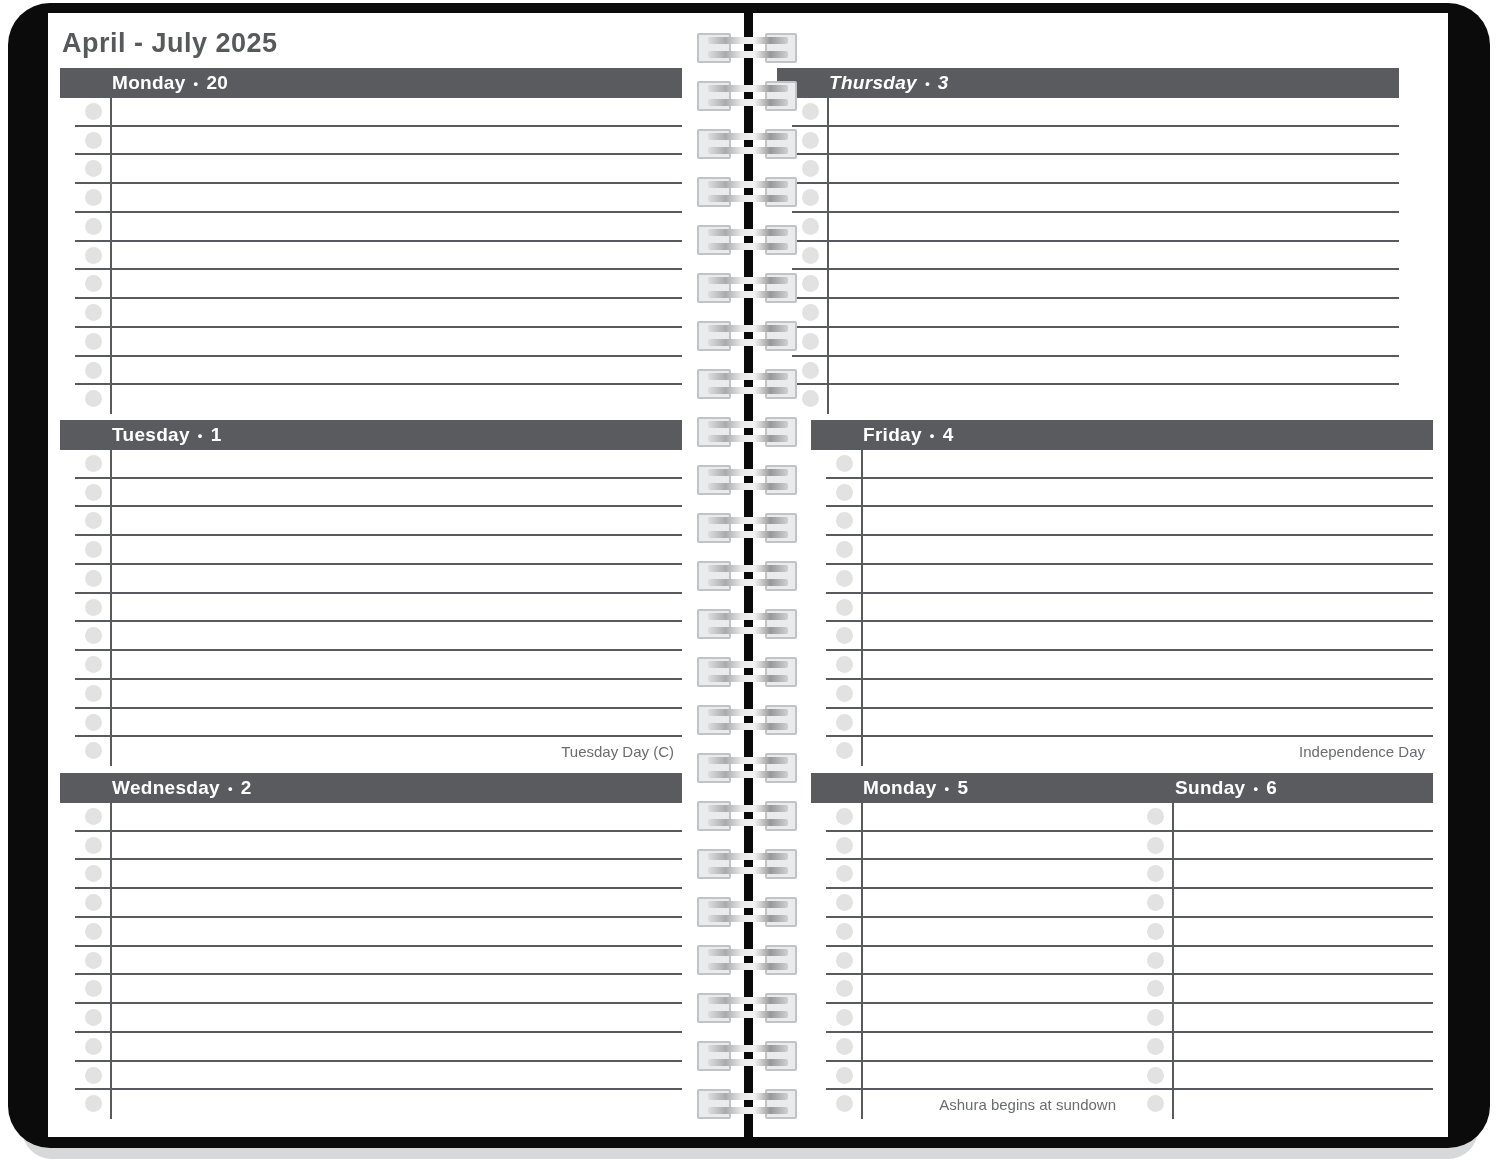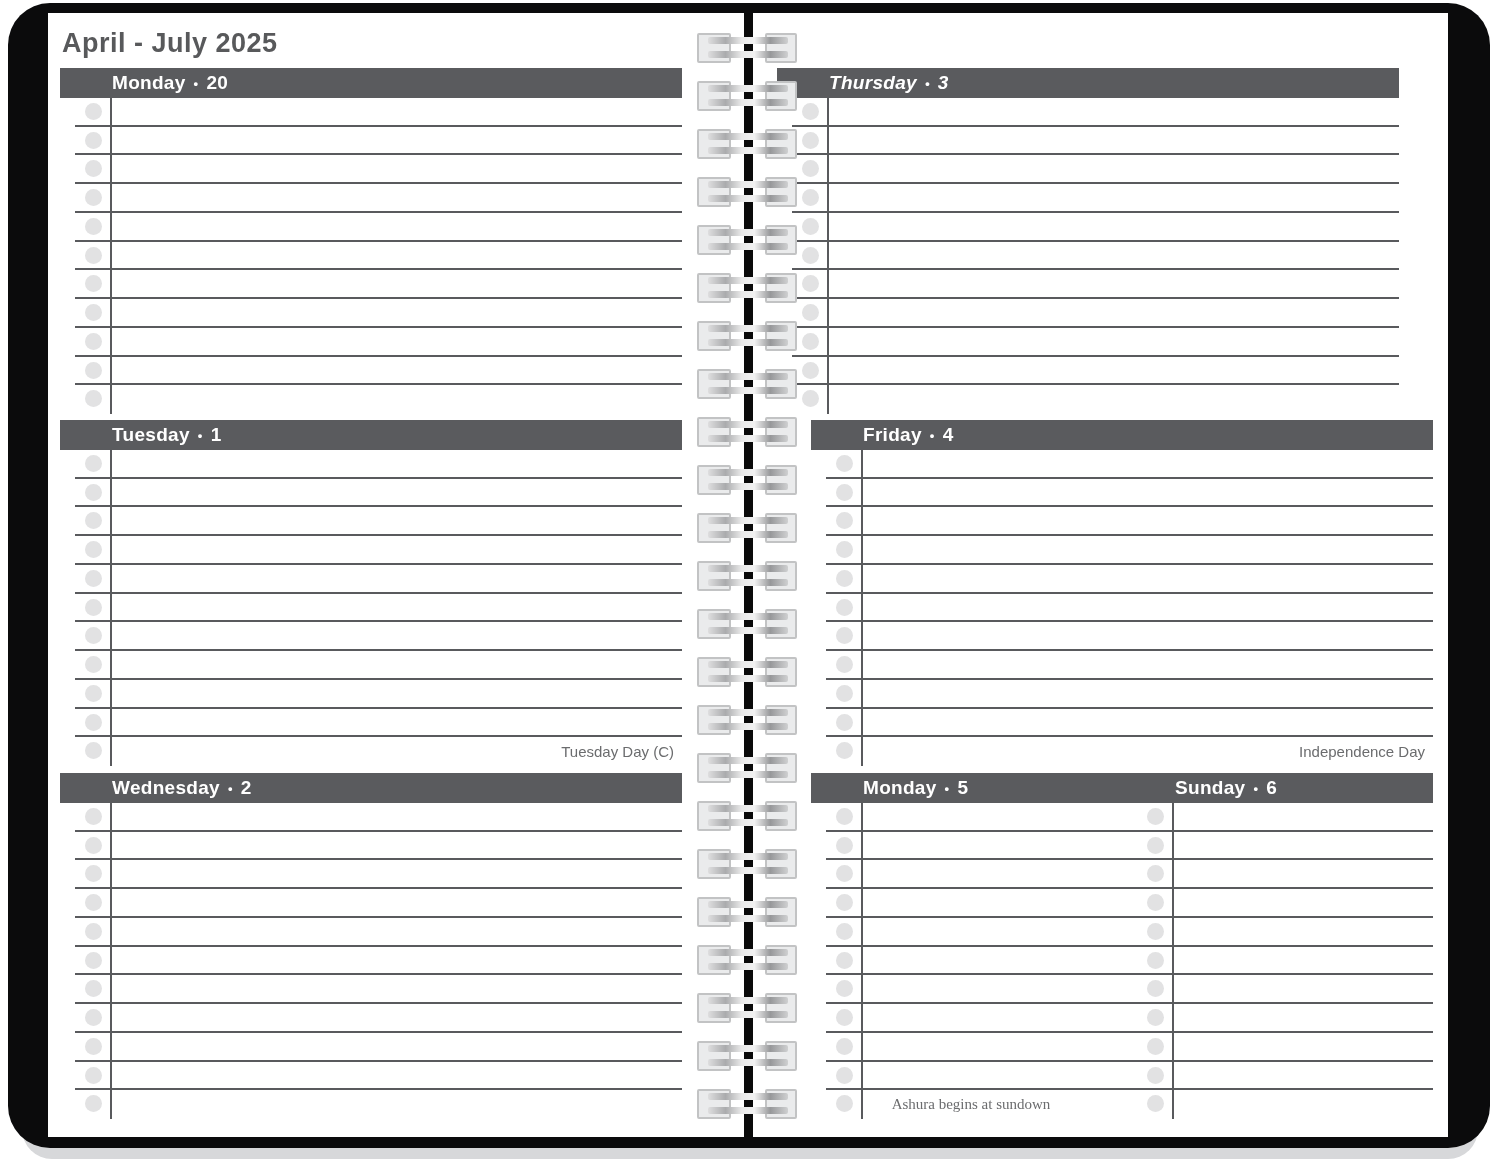--- a/index.html
+++ b/index.html
@@ -37,21 +37,21 @@
   .row{position:absolute;left:15px;right:0;box-sizing:border-box;border-bottom:2px solid #595a5d;}
   .row.last{border-bottom:none;}
   .bullet{
     position:absolute;width:17px;height:17px;border-radius:50%;
     background:#e2e2e3;top:5px;
   }
   .note{
     position:absolute;font-size:15px;color:#6b6c6e;bottom:6px;white-space:nowrap;
   }
   .note-right{right:8px;}
-  .note-sat{left:15px;width:290px;text-align:center;font-family:Liberation Serif, serif;}
+  .note-sat{left:15px;width:290px;text-align:right;}
   .binding-strip{position:absolute;left:744px;top:13px;width:9px;height:1124px;background:#0a0a0a;}
   .loop{position:absolute;left:697px;width:102px;height:30px;}
   .tab{
     position:absolute;top:0;height:30px;background:#eaebec;
     border:2px solid #c2c3c4;border-radius:2px;box-sizing:border-box;
   }
   .tab-l{left:0;width:34px;}
   .tab-r{left:68px;width:32px;}
   .wire{
     position:absolute;left:11px;width:80px;height:7px;border-radius:2px;

